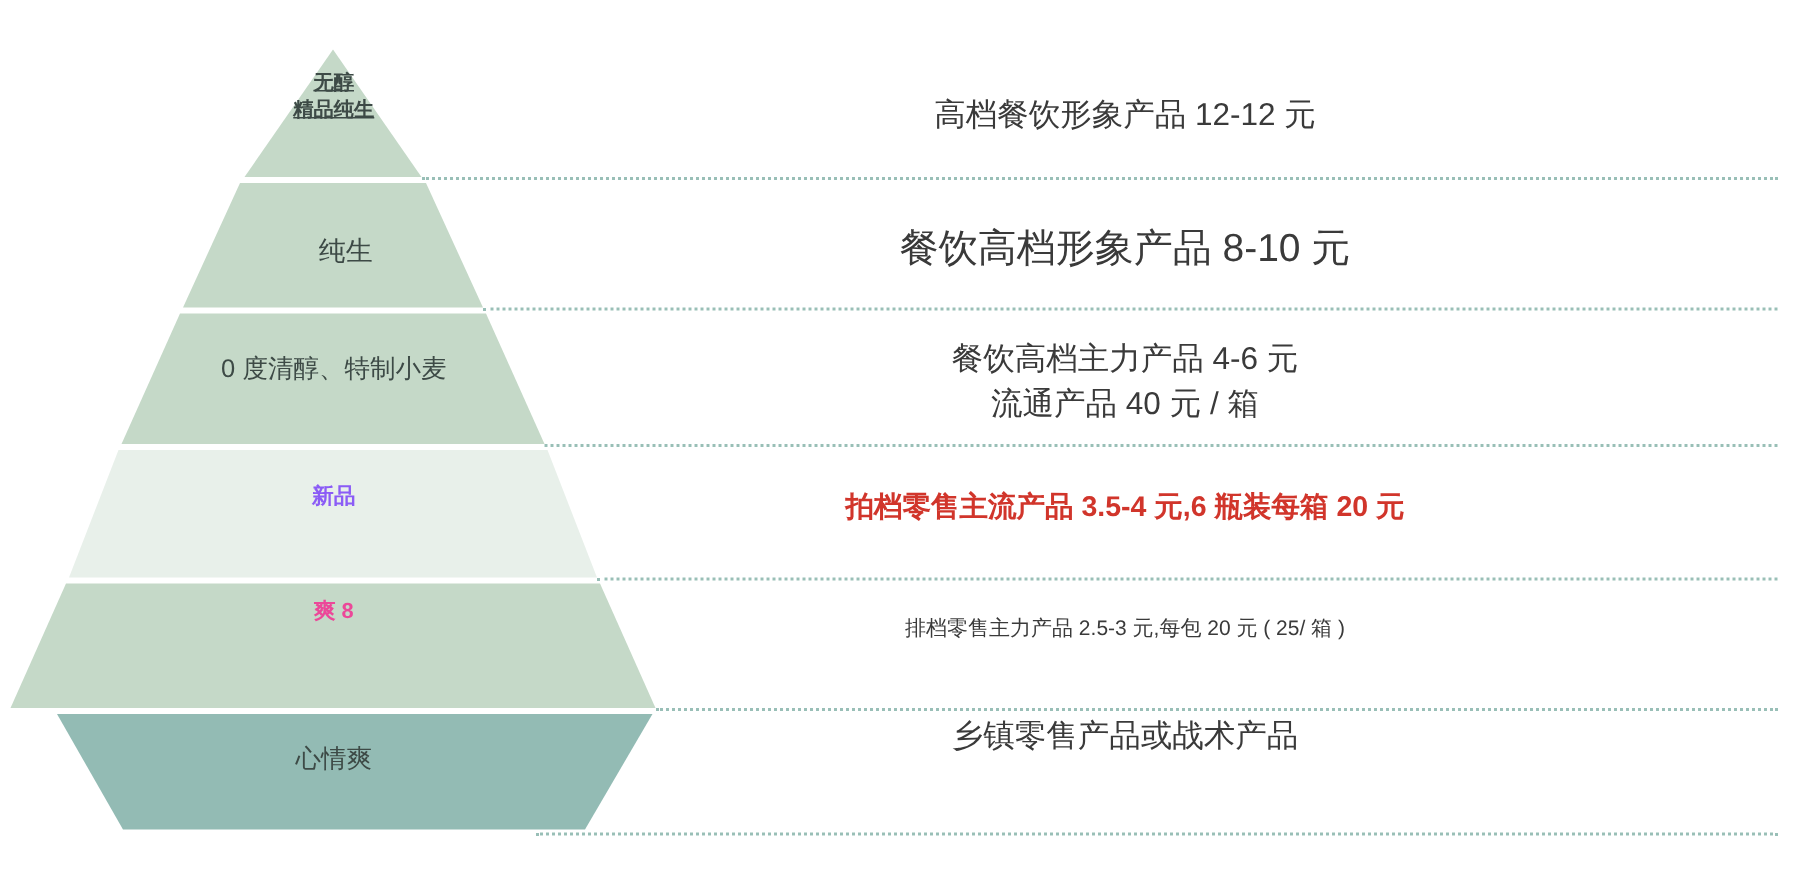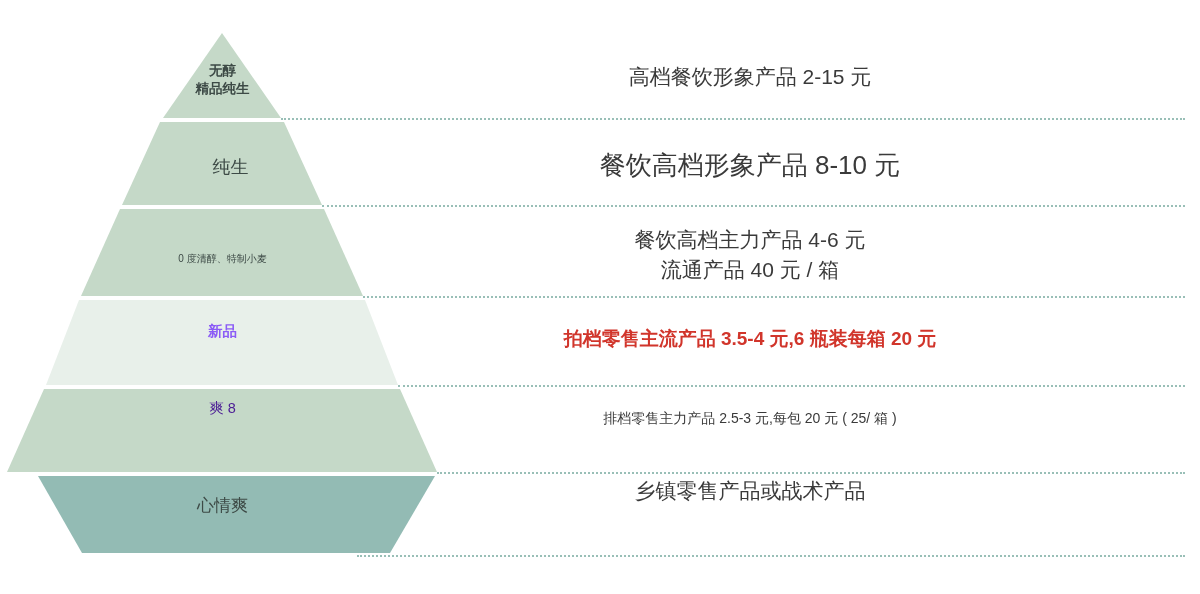--- a/index.html
+++ b/index.html
@@ -20,30 +20,30 @@
     position:absolute;
     text-align:center;
     line-height:1.32;
     color:#3d4a46;
     pointer-events:none;
     white-space:nowrap;
   }
   .layer-label .l1{display:block;}
   .layer-label .l2{display:block;}
 
-  .lbl-1{left:150px;top:62px;width:145px;font-size:13.5px;font-weight:bold;}
+  .lbl-1{left:150px;top:46px;width:145px;font-size:13.5px;font-weight:bold;text-decoration:underline;}
   .lbl-2{left:148px;top:156px;width:165px;font-size:18px;}
-  .lbl-3{left:110px;top:252px;width:225px;font-size:10px;}
+  .lbl-3{left:110px;top:235px;width:225px;font-size:17px;}
   .lbl-4{left:120px;top:322px;width:205px;font-size:14.5px;}
   .lbl-5{left:120px;top:399px;width:205px;font-size:14.5px;}
   .lbl-6{left:130px;top:495px;width:185px;font-size:17px;}
 
   .new-badge{color:#8b5cf6;font-weight:bold;}
   .white-sub{color:#ffffff;font-weight:bold;}
-  .b5-top{font-weight:normal;color:#4c1d95;}
+  .b5-top{font-weight:bold;color:#ec4899;}
 
   
   #rows{position:absolute;left:0;top:0;width:1200px;height:594px;}
   .row{
     position:absolute;
     color:#3a3a3a;
     text-align:center;
     line-height:1.45;
     white-space:nowrap;
   }
@@ -119,21 +119,21 @@
   <div class="sep s1"></div>
   <div class="sep s2"></div>
   <div class="sep s3"></div>
   <div class="sep s4"></div>
   <div class="sep s5"></div>
   <div class="sep s6"></div>
 
   <div id="rows">
 
     <div class="row r1">
-      <span class="line">高档餐饮形象产品 2-15 元</span>
+      <span class="line">高档餐饮形象产品 12-12 元</span>
     </div>
 
     <div class="row r2">
       <span class="line">餐饮高档形象产品 8-10 元</span>
     </div>
 
     <div class="row r3">
       <span class="line">餐饮高档主力产品 4-6 元</span>
       <span class="line">流通产品 40 元 / 箱</span>
     </div>

